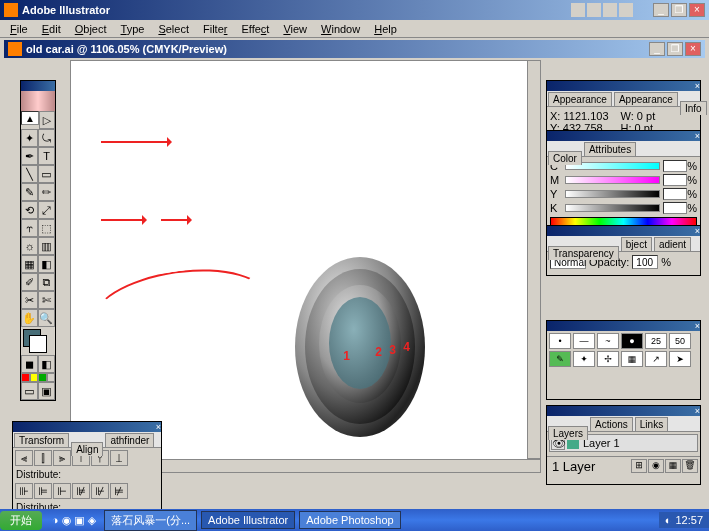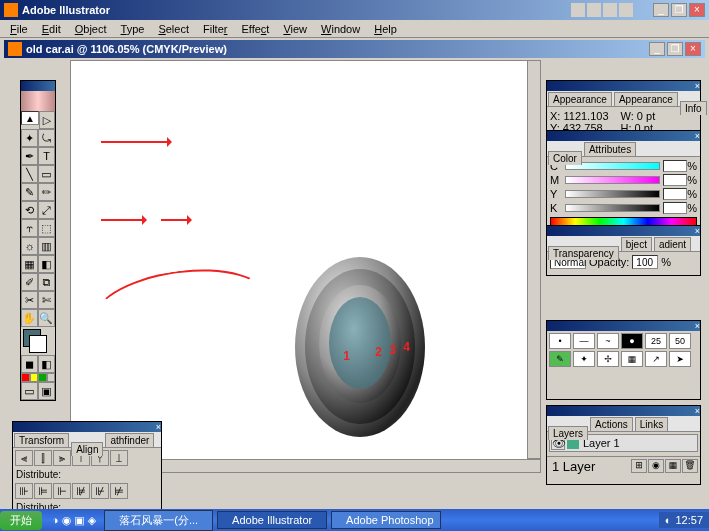--- a/index.html
+++ b/index.html
@@ -60,21 +60,21 @@
 .layer-row { display: flex; align-items: center; background: #e0e0e0; border: 1px solid #888; padding: 1px; margin-bottom: 2px; }
 .eye { width: 14px; height: 14px; border: 1px solid #888; margin-right: 2px; text-align: center; }
 .lcolor { width: 12px; height: 12px; background: #4a8; margin-right: 4px; }
 .btn-row { display: flex; justify-content: flex-end; gap: 1px; padding: 2px; border-top: 1px solid #888; }
 .ibtn { width: 16px; height: 14px; border: 1px solid #888; background: #d4d0c8; text-align: center; font-size: 9px; }
 .align-btns { display: flex; gap: 1px; padding: 2px; }
 .align-btns span { width: 18px; height: 16px; border: 1px solid #888; background: #d4d0c8; display: inline-flex; align-items: center; justify-content: center; }
 .sect-label { font-size: 10px; padding: 1px 3px; }
 .taskbar { position: absolute; bottom: 0; left: 0; right: 0; height: 22px; background: linear-gradient(#2e5fc9,#3b78e7,#2e5fc9); display: flex; align-items: center; color: #fff; font-size: 10px; }
 .start { background: linear-gradient(#5a5,#3a3); padding: 2px 10px; border-radius: 4px; margin-right: 4px; }
-.task { background: #4a80d8; padding: 2px 14px; margin: 14px 2px; border: 1px solid #235; max-width: 110px; overflow: hidden; white-space: nowrap; }
+.task { background: #4a80d8; padding: 2px 6px; margin: 14px 2px; border: 1px solid #235; max-width: 110px; overflow: hidden; white-space: nowrap; }
 .task.active { background: #2858b0; }
 .tray { margin-left: auto; background: #2a58b0; padding: 2px 6px; display: flex; gap: 4px; }
 .ellipse-art { position: absolute; left: 48%; top: 48%; transform: translate(-50%,-50%); }
 .ring { position: absolute; border-radius: 50%; }
 .r1 { width: 130px; height: 180px; left: 0; top: 0; background: radial-gradient(ellipse at 35% 30%, #eee, #888 45%, #222 75%, #555); }
 .r2 { width: 110px; height: 155px; left: 10px; top: 12px; background: radial-gradient(ellipse at 35% 30%, #ccc, #666 50%, #111 80%, #444); }
 .r3 { width: 82px; height: 118px; left: 24px; top: 28px; background: radial-gradient(ellipse at 35% 30%, #ddd, #999 45%, #333 78%, #666); }
 .r4 { width: 62px; height: 92px; left: 34px; top: 40px; background: radial-gradient(ellipse at 40% 35%, #8ab0b8, #5a7a82 60%, #3a5a62); }
 .red-num { position: absolute; color: #e22; font-weight: bold; font-size: 12px; }
 .arrow { position: absolute; height: 2px; background: #e22; }

